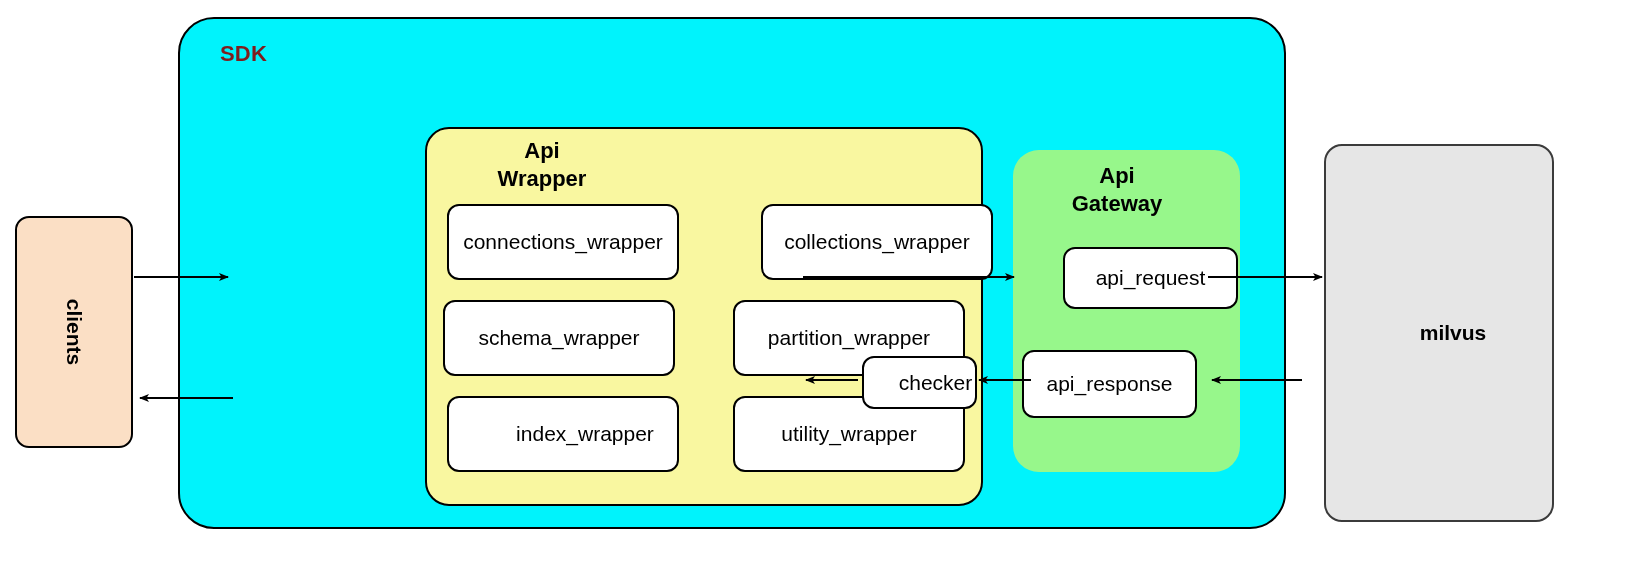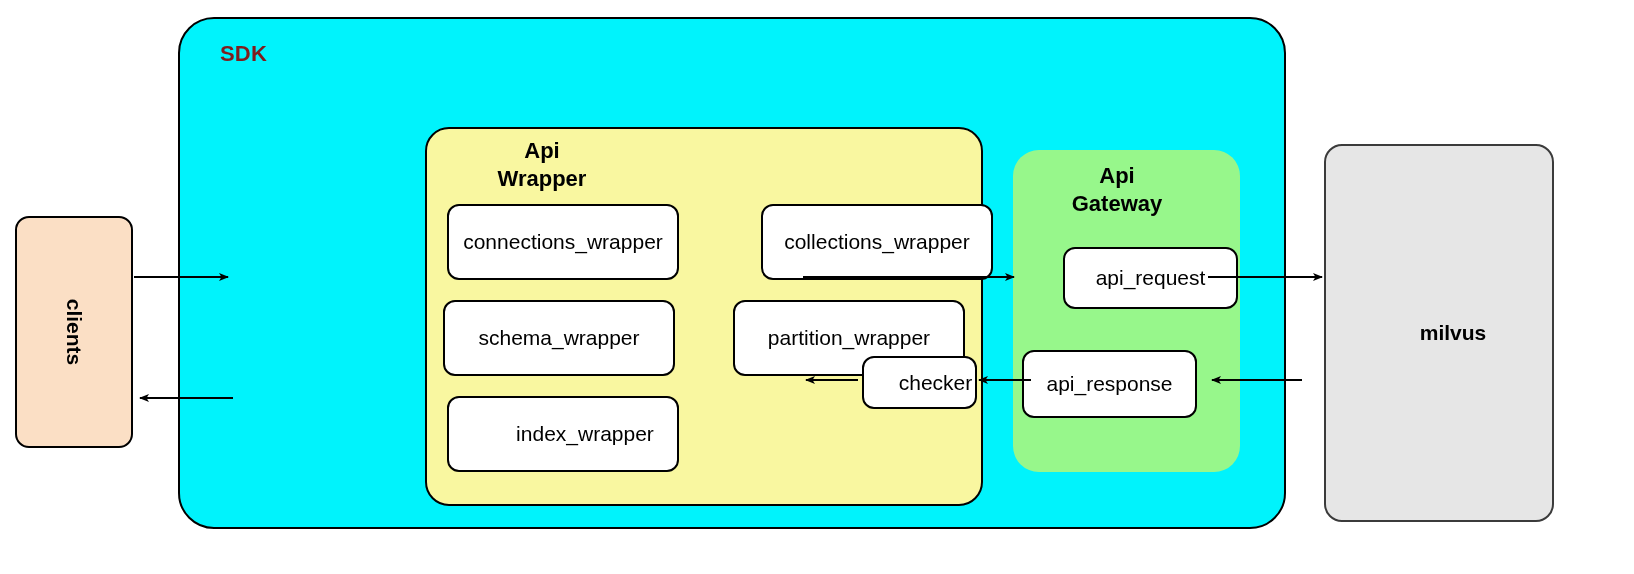--- a/index.html
+++ b/index.html
@@ -184,20 +184,23 @@
       <div class="box leaf" style="left:16px; top:171px; width:232px; height:76px;">
         <span>schema_wrapper</span>
       </div>
       <div class="box leaf" style="left:306px; top:171px; width:232px; height:76px;">
         <span>partition_wrapper</span>
       </div>
 
       <div class="box leaf" style="left:20px; top:267px; width:232px; height:76px;padding-left:44px;">
         <span>index_wrapper</span>
       </div>
+      <div class="box leaf" style="left:306px; top:267px; width:232px; height:76px;">
+        <span>utility_wrapper</span>
+      </div>
     </div>
 
     <div class="box" id="checker-box" style="left:682px; top:337px;padding-left:32px;">
       <span>checker</span>
     </div>
 
     <div class="box" id="api-gateway-container" style="left:833px; top:131px;">
       <div id="api-gateway-label">
         <div>Api</div>
         <div>Gateway</div>

